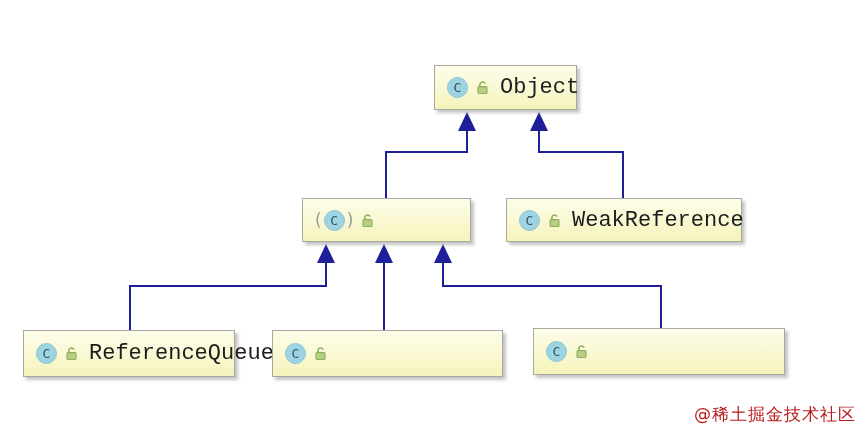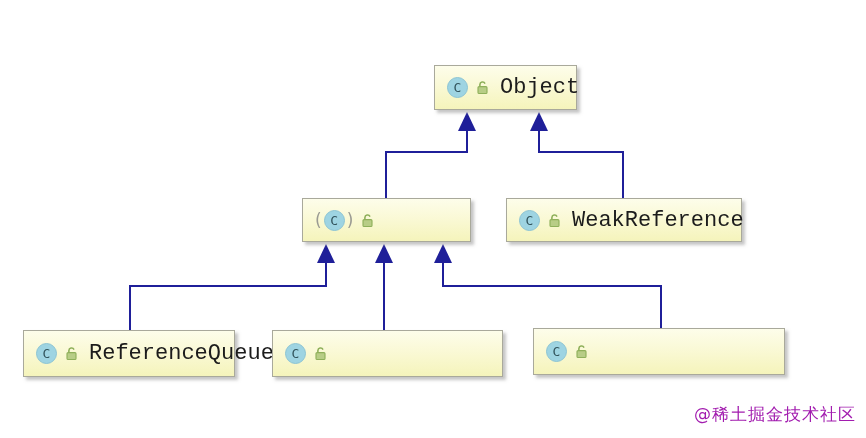--- a/index.html
+++ b/index.html
@@ -23,21 +23,21 @@
     box-sizing:border-box;flex:0 0 auto;
   }
   .cletter{font-size:13px;line-height:1;color:#31535c;font-family:"DejaVu Sans Mono","Liberation Mono",monospace;}
   .paren{color:#9b9b93;font-size:17px;line-height:1;flex:0 0 auto;}
   .paren.left{margin-right:-5px;}
   .paren.right{margin-left:-5px;}
   .lock{flex:0 0 auto;}
   .label{font-size:22px;color:#1c1c1c;white-space:nowrap;margin-left:3px;font-family:Liberation Mono, monospace;}
   .watermark{
     position:absolute;right:10px;bottom:12px;
-    font-size:17px;color:#a21caf;letter-spacing:1px;
+    font-size:17px;color:#b91c1c;letter-spacing:1px;
     user-select:none;
   }
 </style>
 </head>
 <body>
 
 <div class="canvas">
 
   <svg class="edges">
       <polyline points="386,198 386,152 467,152 467,129" fill="none" stroke="#1f1f99" stroke-width="2"></polyline>

